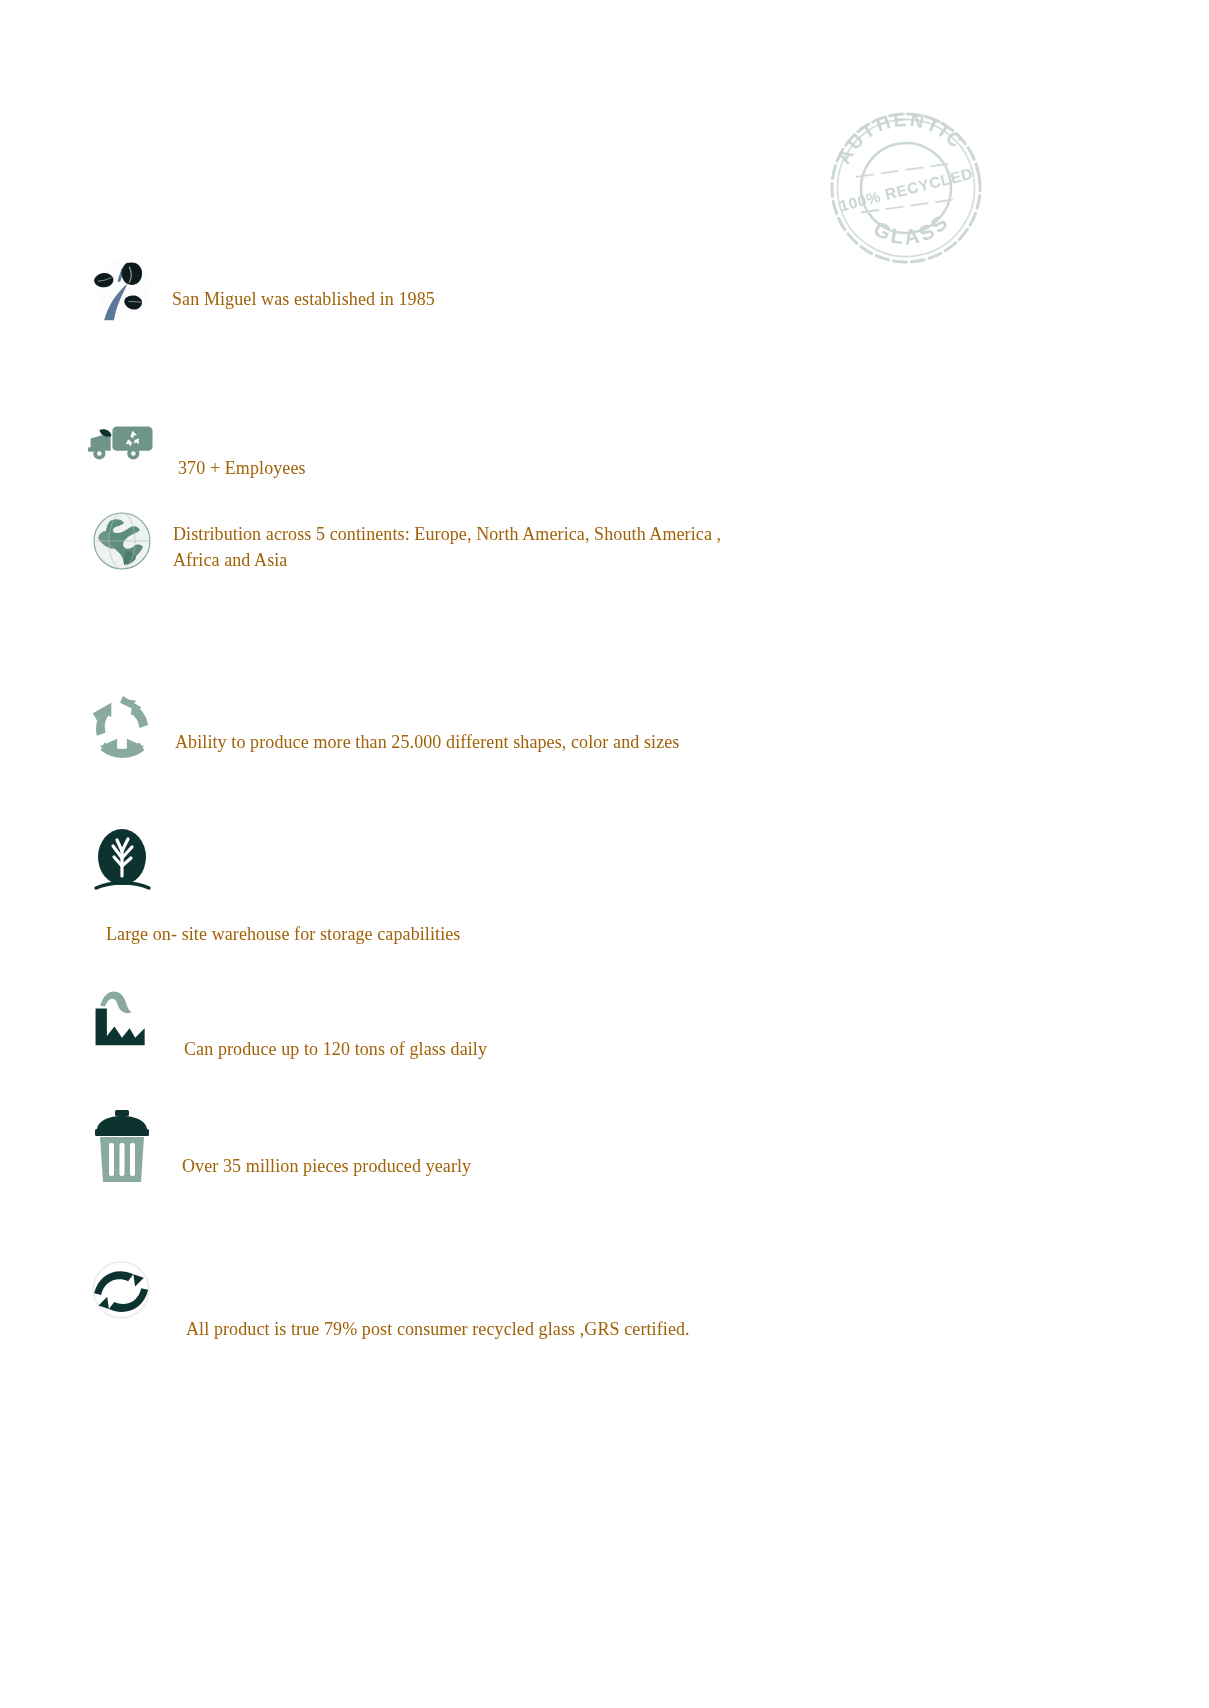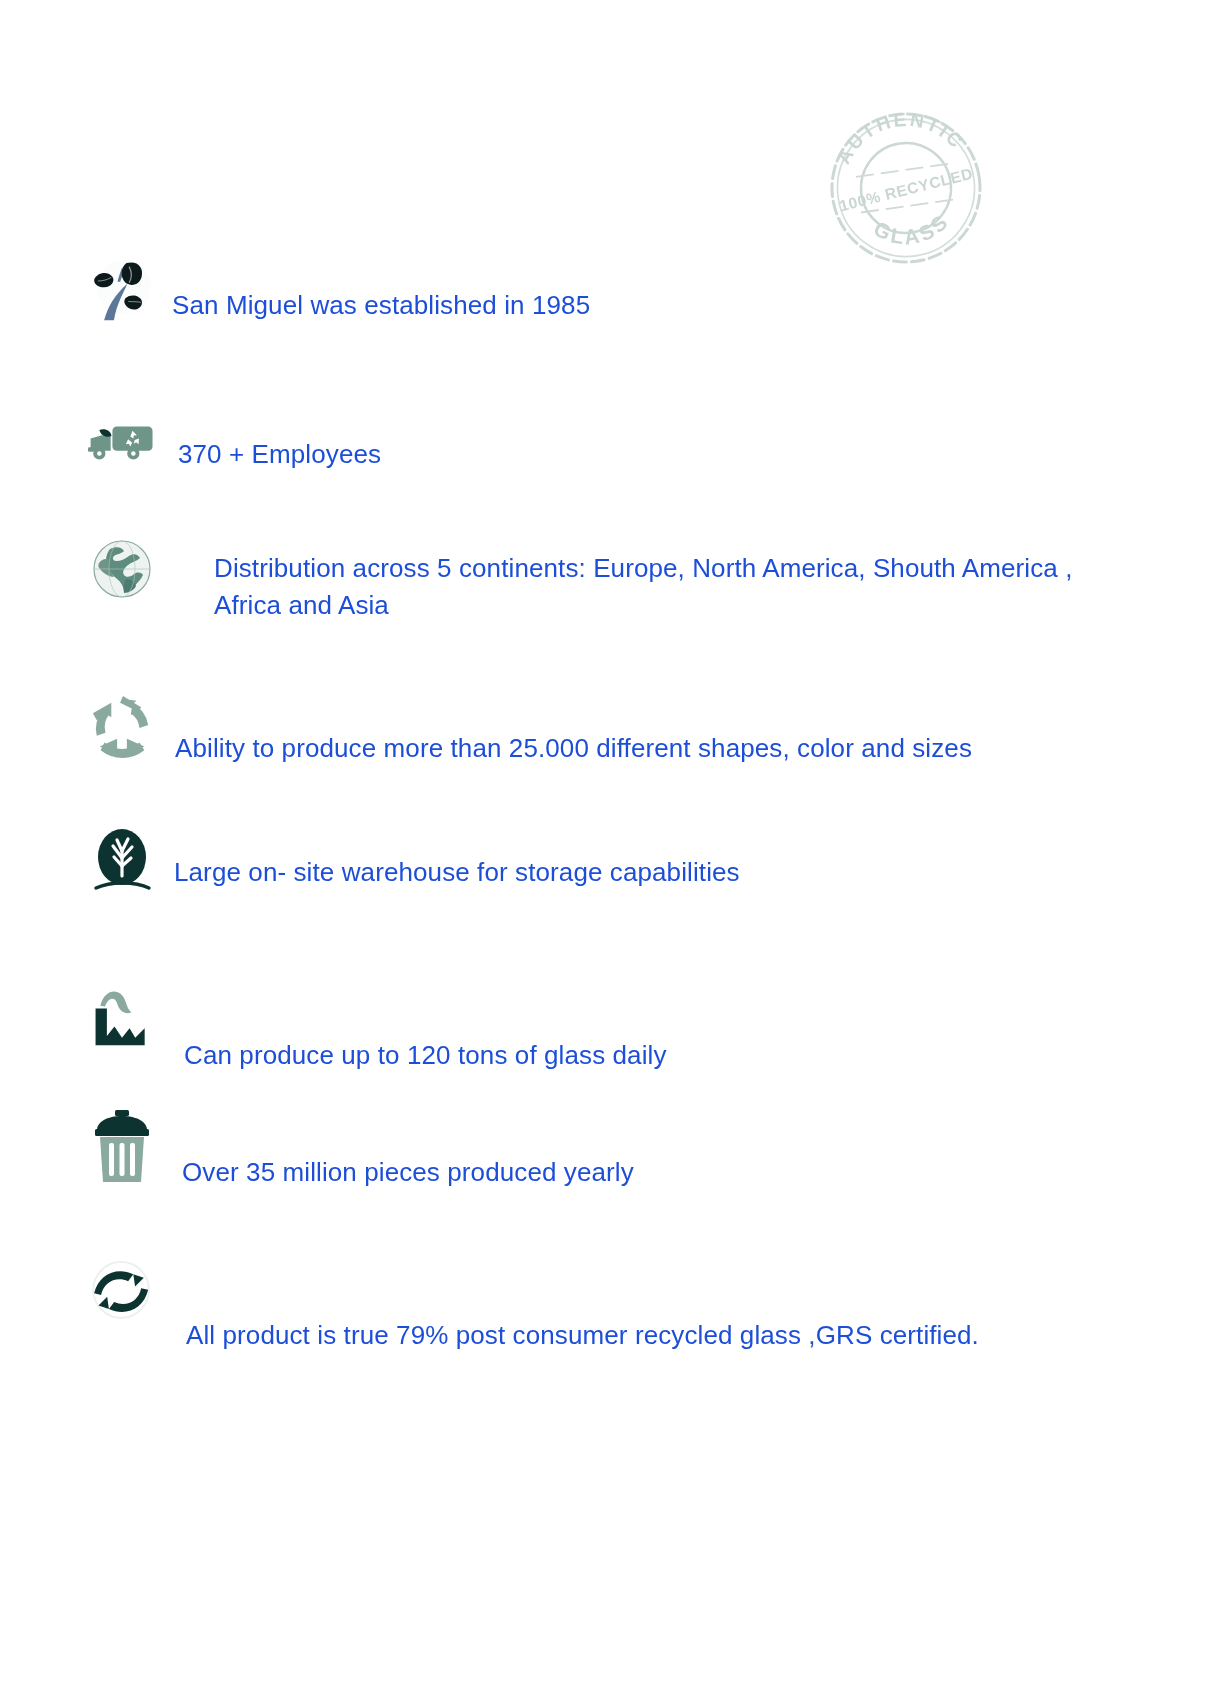--- a/index.html
+++ b/index.html
@@ -47,42 +47,42 @@
     position: relative;
     flex: 0 0 auto;
     width: 68px;
     height: 68px;
     display: flex;
     align-items: center;
     justify-content: center;
   }
   .feature-icon svg { display: block; }
   .feature-text {
-    font-family: Liberation Sans, sans-serif;
-    font-size: 26px;
+    font-family: Liberation Serif, serif;
+    font-size: 18px;
     line-height: 1.42;
-    color: #1d4ed8;
+    color: #a16207;
     letter-spacing: 0.1px;
     white-space: pre-line;
   }
 
   
   .f1 { top: 255px; }
   .f1 .feature-text { margin-left: 16px; margin-top: 32px; }
 
   .f2 { top: 402px; }
-  .f2 .feature-text { margin-left: 22px; margin-top: 34px; }
-
-  .f3 { top: 535px; gap: 41px; }
+  .f2 .feature-text { margin-left: 22px; margin-top: 54px; }
+
+  .f3 { top: 507px; }
   .f3 .feature-text { margin-left: 17px; margin-top: 15px; }
 
   .f4 { top: 692px; }
   .f4 .feature-text { margin-left: 19px; margin-top: 38px; text-align: center; }
 
-  .f5 { top: 826px; }
+  .f5 { top: 826px; flex-direction: column; }
   .f5 .feature-text { margin-left: 18px; margin-top: 28px; }
 
   .f6 { top: 983px; text-align: center; }
   .f6 .feature-text { margin-left: 28px; margin-top: 54px; }
 
   .f7 { top: 1112px; }
   .f7 .feature-text { margin-left: 26px; margin-top: 42px; }
 
   .f8 { top: 1255px; }
   .f8 .feature-text { margin-left: 30px; margin-top: 62px; }

